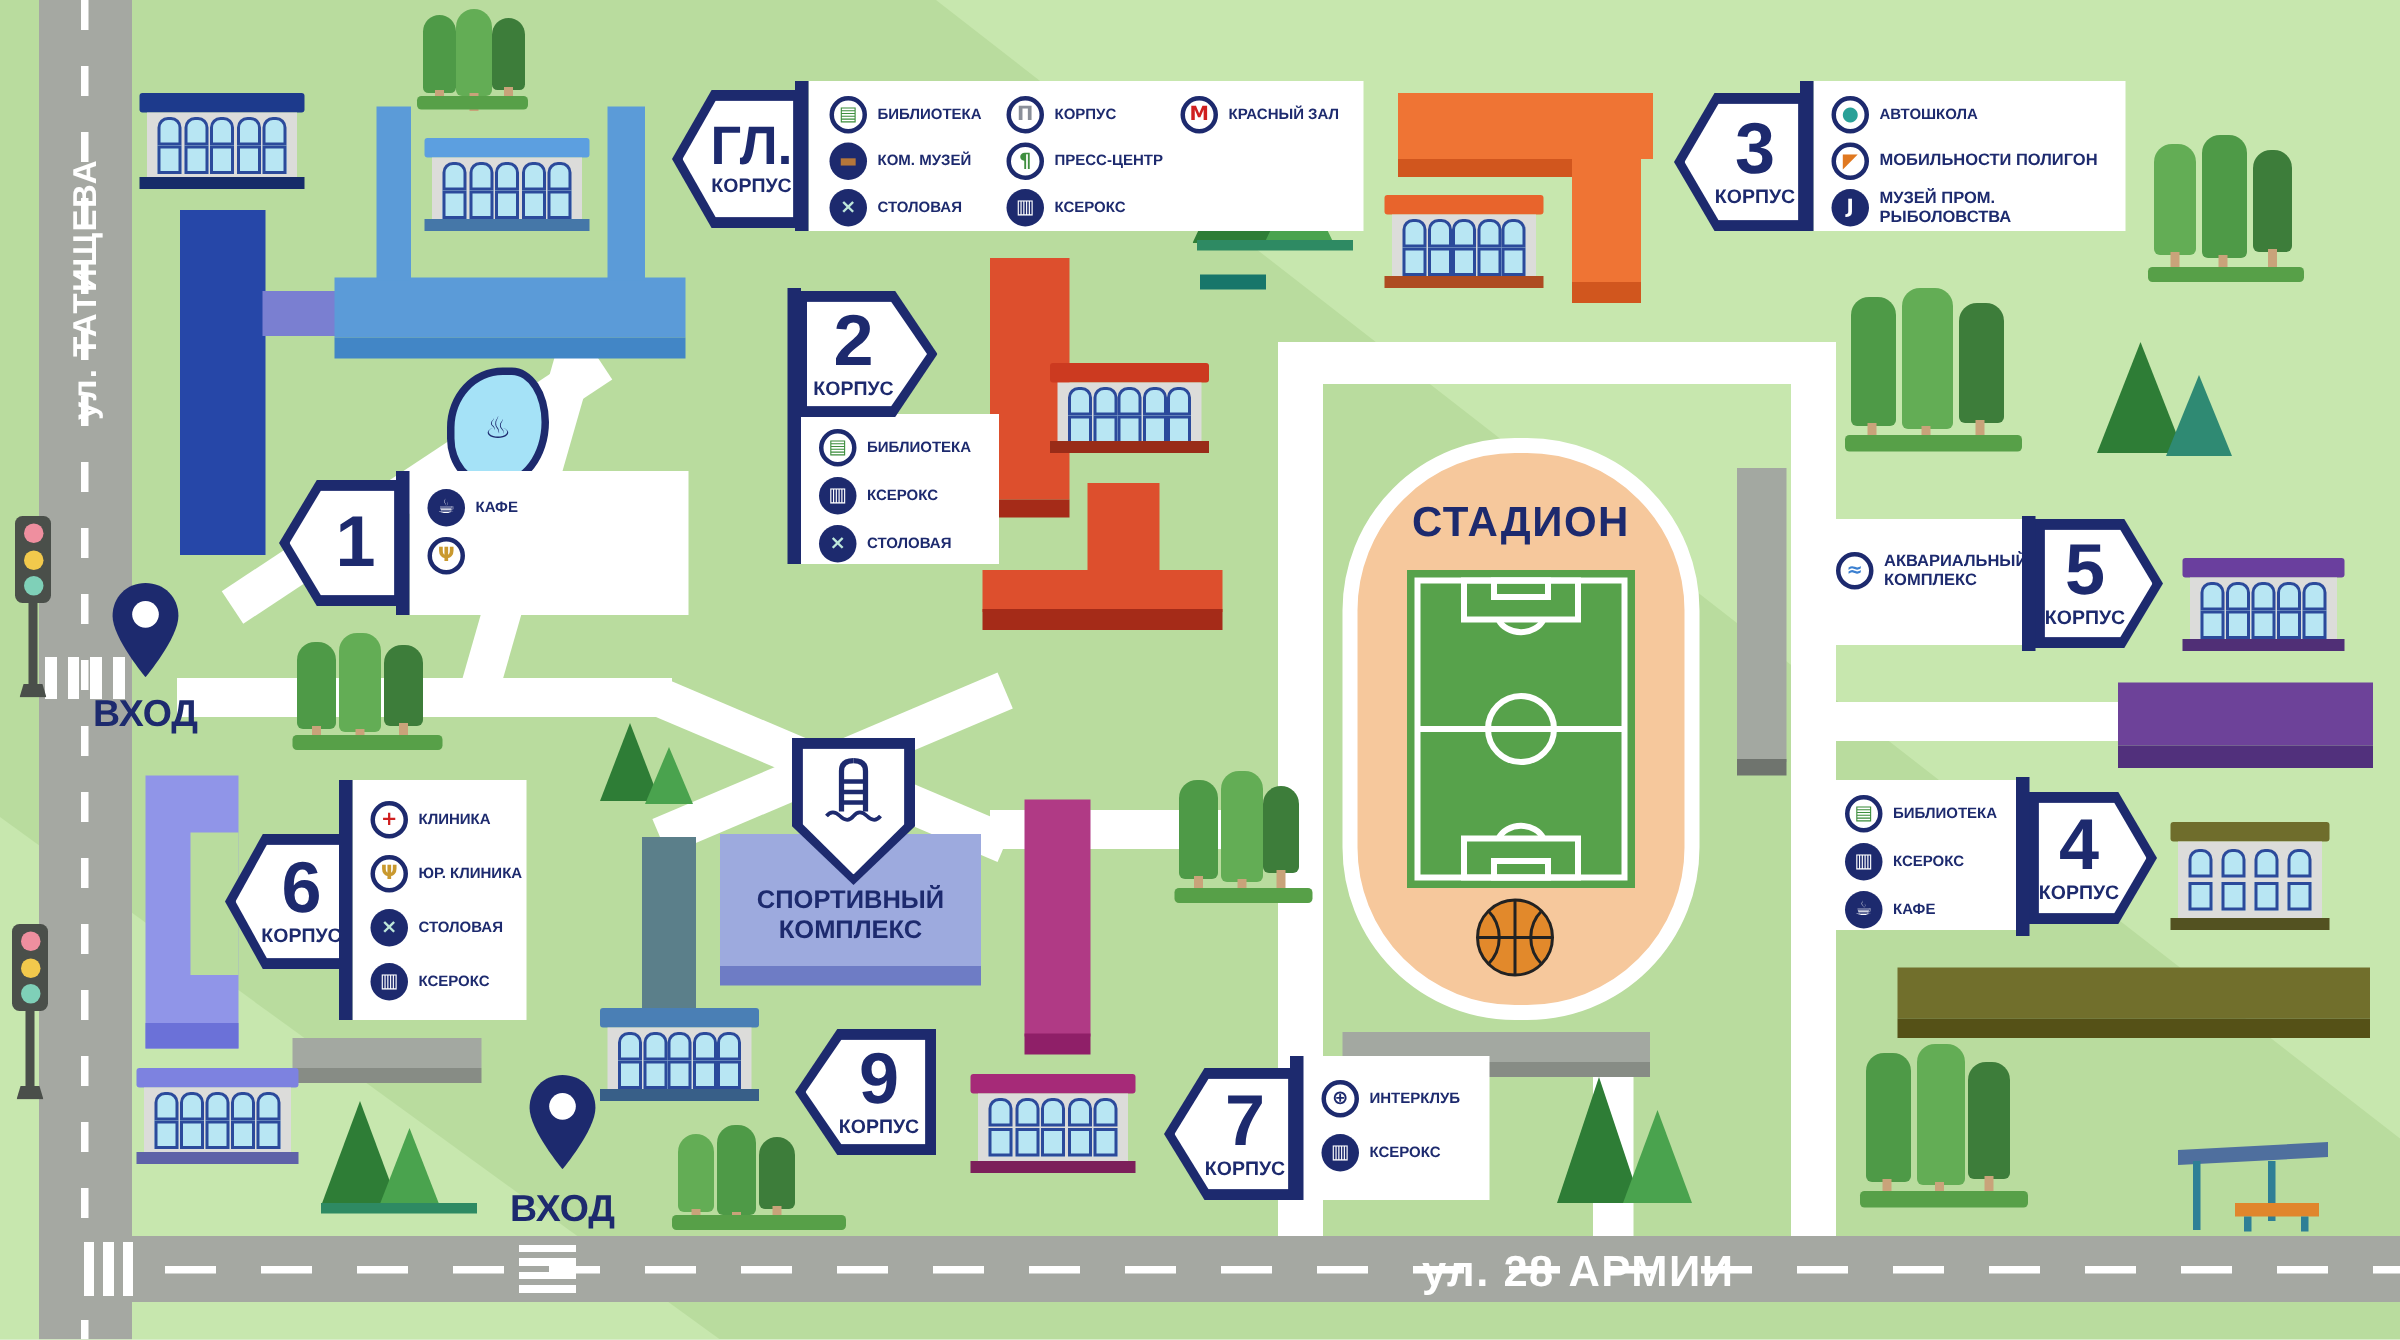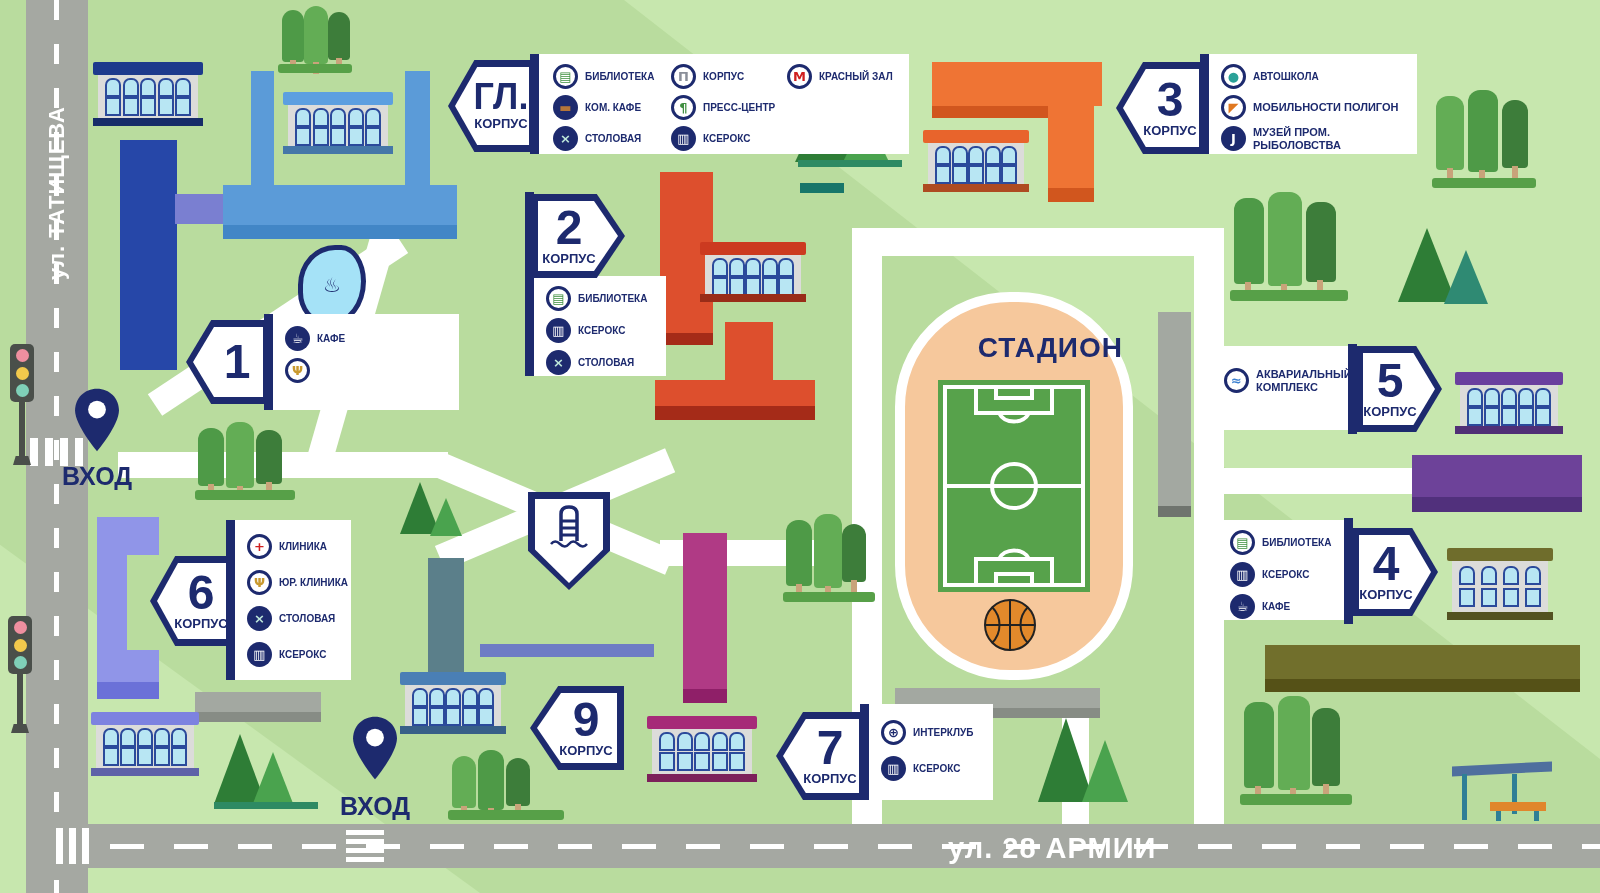--- a/index.html
+++ b/index.html
@@ -30,21 +30,21 @@
   
   .crown{position:absolute;border-radius:12px 12px 4px 4px;z-index:6}
   .crown:after{content:"";position:absolute;bottom:-10px;left:38%;width:6px;height:12px;background:#c9a37a}
   .plat{position:absolute;background:#57a048;border-radius:3px;z-index:6}
   .pine{position:absolute;clip-path:polygon(50% 0,100% 100%,0 100%);z-index:6}
   .pbase{position:absolute;background:#2e8a63;z-index:6}
   
   .pond{position:absolute;width:58px;height:70px;background:#a5e2f7;border:5px solid #1d2a6e;border-radius:60% 40% 55% 45%/55% 50% 60% 45%;z-index:5;display:flex;align-items:center;justify-content:center;color:#1d2a6e;font-size:20px;font-family:"DejaVu Sans",sans-serif}
   
   #stadium{position:absolute;left:895px;top:292px;width:218px;height:368px;background:#f6c89c;border:10px solid #fff;border-radius:115px;z-index:4}
-  #stadium-label{position:absolute;top:30px;left:0;right:0;text-align:right;color:#1d2a6e;font-size:28px;letter-spacing:1px}
+  #stadium-label{position:absolute;top:30px;left:0;right:0;text-align:center;color:#1d2a6e;font-size:28px;letter-spacing:1px}
   
   .co{position:absolute;background:#1d2a6e;z-index:20}
   .co.left{clip-path:polygon(0 50%,30% 0,100% 0,100% 100%,30% 100%)}
   .co.right{clip-path:polygon(0 0,70% 0,100% 50%,70% 100%,0 100%)}
   .co-in{position:absolute;inset:7px;background:#fff}
   .co.left .co-in{clip-path:polygon(0 50%,30% 0,100% 0,100% 100%,30% 100%)}
   .co.right .co-in{clip-path:polygon(0 0,70% 0,100% 50%,70% 100%,0 100%)}
   .co-txt{position:absolute;inset:0;display:flex;flex-direction:column;align-items:center;justify-content:center;color:#1d2a6e;z-index:2}
   .co.left .co-txt{padding-left:18px}
   .co.right .co-txt{padding-right:18px}
@@ -402,20 +402,24 @@
   <div class="pine" style="left:1398px;top:228px;width:58px;height:74px;background:#2e7d36"></div>
   <div class="pine" style="left:1444px;top:250px;width:44px;height:54px;background:#2f8a73"></div>
   <div class="pine" style="left:400px;top:482px;width:40px;height:52px;background:#2e7d36"></div>
   <div class="pine" style="left:430px;top:498px;width:32px;height:38px;background:#4aa34e"></div>
   <div class="pine" style="left:214px;top:734px;width:52px;height:70px;background:#2e7d36"></div>
   <div class="pine" style="left:252px;top:752px;width:42px;height:54px;background:#4aa34e"></div>
   <div class="pbase" style="left:214px;top:802px;width:104px;height:7px"></div>
   <div class="pine" style="left:1038px;top:718px;width:56px;height:84px;background:#2e7d36"></div>
   <div class="pine" style="left:1082px;top:740px;width:46px;height:62px;background:#4aa34e"></div>
 
+  <div id="sport">
+    <div class="s1">СПОРТИВНЫЙ</div>
+    <div class="s2">КОМПЛЕКС</div>
+  </div>
   <div id="sport-strip"></div>
   <div id="shield">
     <div class="sh-in"></div>
     <svg style="position:absolute;left:19px;top:9px;z-index:2" width="44" height="50" viewBox="0 0 44 50">
       <path d="M14 40V13q0-7 8-7" fill="none" stroke="#1d2a6e" stroke-width="3.5"></path>
       <path d="M30 40V13q0-7-8-7" fill="none" stroke="#1d2a6e" stroke-width="3.5"></path>
       <path d="M14 20h16M14 27h16M14 34h16" stroke="#1d2a6e" stroke-width="3"></path>
       <path d="M4 43q4-5 9 0t9 0t9 0t9 0" fill="none" stroke="#1d2a6e" stroke-width="2.5"></path>
     </svg>
   </div>
@@ -432,21 +436,21 @@
     <div class="itm" style="left:14px;top:10px">
         <span class="ic ring">
           <b class="g-green">▤</b>
         </span>
         <span class="lb">БИБЛИОТЕКА</span>
       </div>
     <div class="itm" style="left:14px;top:41px">
         <span class="ic filled">
           <b class="g-brown">▬</b>
         </span>
-        <span class="lb">КОМ. КАФЕ</span>
+        <span class="lb">КОМ. МУЗЕЙ</span>
       </div>
     <div class="itm" style="left:14px;top:72px">
         <span class="ic filled">
           <b class="g-mint">×</b>
         </span>
         <span class="lb">СТОЛОВАЯ</span>
       </div>
     <div class="itm" style="left:132px;top:10px">
         <span class="ic ring">
           <b class="g-gray">Π</b>

